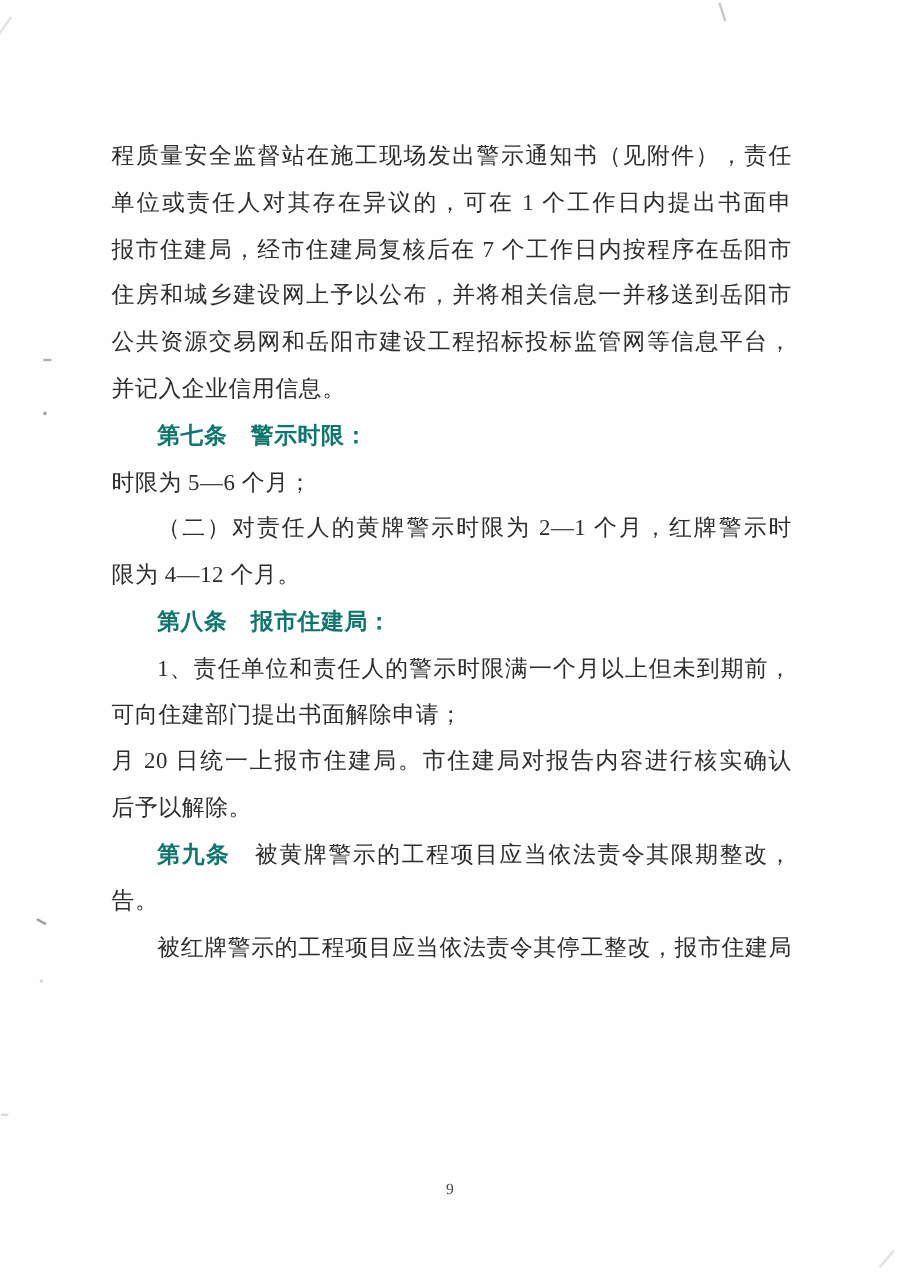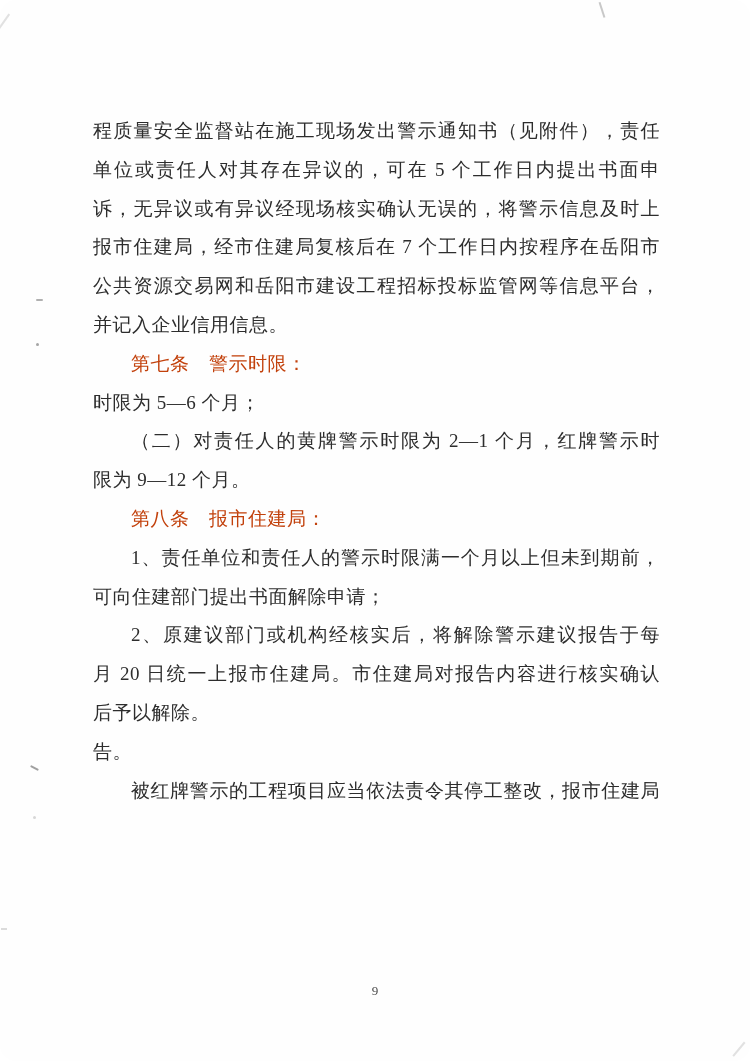--- a/index.html
+++ b/index.html
@@ -23,21 +23,21 @@
     color: #2d2d2d;
     letter-spacing: 0.5px;
   }
   .line { width: 100%; white-space: nowrap; }
   .line.wrapfull {
     white-space: normal;
     text-align: justify;
     text-align-last: justify;
   }
   .line.indent { text-indent: 2em; }
-  .b { font-weight: 400; color: #c2410c; }
+  .b { font-weight: 700; color: #0f766e; }
   .page-number {
     position: absolute;
     top: 983px; left: 0; width: 750px;
     text-align: center;
     font-size: 13px;
     color: #4a4a4a;
     font-family: "Liberation Serif", "DejaVu Serif", serif;
   }
   
   .corner { position: absolute; background: #c9c9c9; opacity: .55; }
@@ -60,33 +60,33 @@
   <div class="corner tr"></div>
   <div class="corner bl"></div>
   <div class="corner br"></div>
   <div class="speck s1"></div>
   <div class="speck s2"></div>
   <div class="speck s3"></div>
   <div class="speck s4"></div>
 
   <div class="doc-body">
     <div class="line wrapfull"><span class="b"></span><span>程质量安全监督站在施工现场发出警示通知书（见附件），责任</span></div>
-    <div class="line wrapfull"><span class="b"></span><span>单位或责任人对其存在异议的，可在 5 个工作日内提出书面申</span></div>
-    <div class="line wrapfull"><span class="b"></span><span>诉，无异议或有异议经现场核实确认无误的，将警示信息及时上</span></div>
+    <div class="line wrapfull"><span class="b"></span><span>单位或责任人对其存在异议的，可在 1 个工作日内提出书面申</span></div>
     <div class="line wrapfull"><span class="b"></span><span>报市住建局，经市住建局复核后在 7 个工作日内按程序在岳阳市</span></div>
+    <div class="line wrapfull"><span class="b"></span><span>住房和城乡建设网上予以公布，并将相关信息一并移送到岳阳市</span></div>
     <div class="line wrapfull"><span class="b"></span><span>公共资源交易网和岳阳市建设工程招标投标监管网等信息平台，</span></div>
     <div class="line"><span class="b"></span><span>并记入企业信用信息。</span></div>
     <div class="line indent"><span class="b">第七条　警示时限：</span><span></span></div>
     <div class="line"><span class="b"></span><span>时限为 5—6 个月；</span></div>
     <div class="line wrapfull indent"><span class="b"></span><span>（二）对责任人的黄牌警示时限为 2—1 个月，红牌警示时</span></div>
-    <div class="line"><span class="b"></span><span>限为 9—12 个月。</span></div>
+    <div class="line"><span class="b"></span><span>限为 4—12 个月。</span></div>
     <div class="line indent"><span class="b">第八条　报市住建局：</span><span></span></div>
     <div class="line wrapfull indent"><span class="b"></span><span>1、责任单位和责任人的警示时限满一个月以上但未到期前，</span></div>
     <div class="line"><span class="b"></span><span>可向住建部门提出书面解除申请；</span></div>
-    <div class="line wrapfull indent"><span class="b"></span><span>2、原建议部门或机构经核实后，将解除警示建议报告于每</span></div>
     <div class="line wrapfull"><span class="b"></span><span>月 20 日统一上报市住建局。市住建局对报告内容进行核实确认</span></div>
     <div class="line"><span class="b"></span><span>后予以解除。</span></div>
+    <div class="line wrapfull indent"><span class="b">第九条</span><span>　被黄牌警示的工程项目应当依法责令其限期整改，</span></div>
     <div class="line"><span class="b"></span><span>告。</span></div>
     <div class="line wrapfull indent"><span class="b"></span><span>被红牌警示的工程项目应当依法责令其停工整改，报市住建局</span></div>
   </div>
 
   <div class="page-number">9</div>
 </div>
 
 </body></html>

